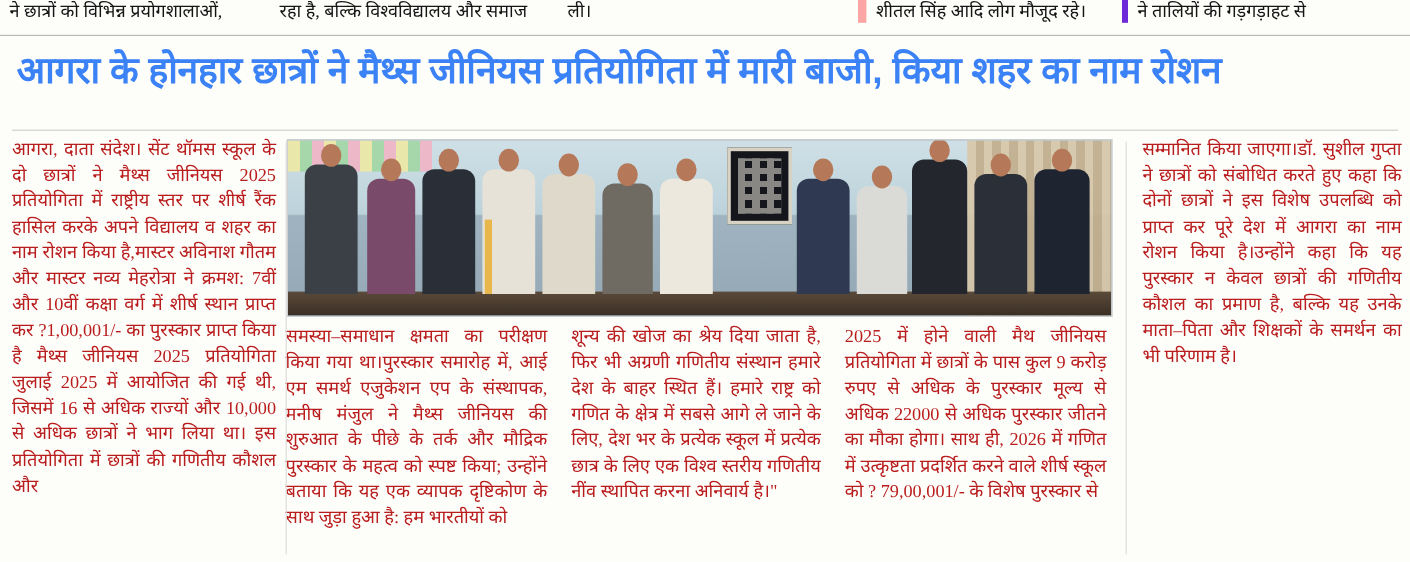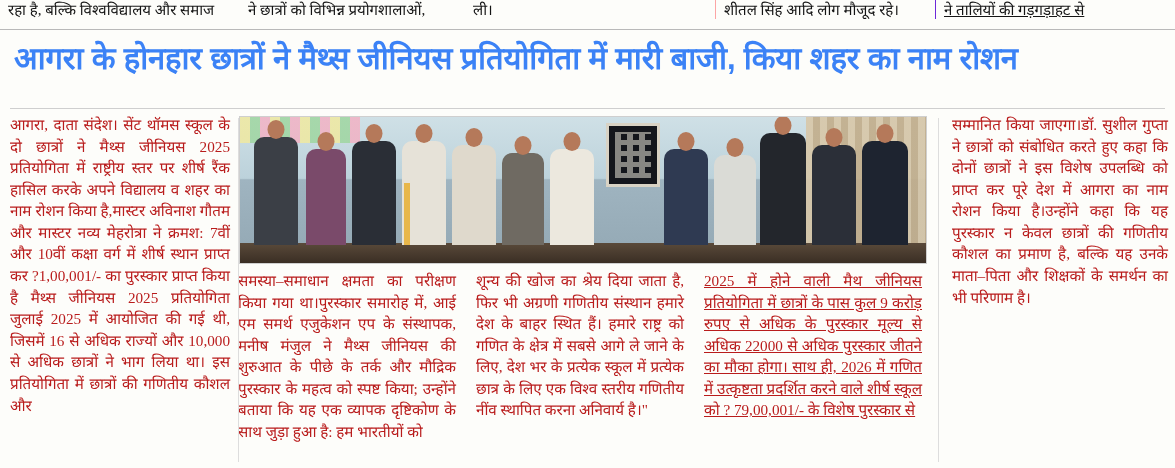--- a/index.html
+++ b/index.html
@@ -26,22 +26,22 @@
     font-size: 15px;
   }
   .top-col {
     padding: 2px 6px 0 8px;
     line-height: 1.15;
     white-space: nowrap;
   }
   .top-col.c1 { width: 240px; }
   .top-col.c2 { width: 225px; }
   .top-col.c3 { width: 250px; }
-  .top-col.c4 { width: 220px; border-left: 1px solid #fca5a5; }
-  .top-col.c5 { width: 240px; border-left: 1px solid #6d28d9; text-decoration: underline; }
+  .top-col.c4 { width: 220px; border-left: 7px solid #fca5a5; }
+  .top-col.c5 { width: 240px; border-left: 5px solid #6d28d9; }
 
   .rule-top {
     position: absolute;
     left: 0; top: 29px; width: 1175px;
     border-top: 1px solid #b9b9b9;
   }
 
   
   .headline {
     position: absolute;
@@ -144,22 +144,22 @@
     top: 118px; width: 0; height: 344px;
     border-left: 1px solid #dddddd;
   }
 </style>
 </head>
 <body>
 
 <div id="page">
 
   <div class="top-strip">
+    <div class="top-col c2">ने छात्रों को विभिन्न प्रयोगशालाओं,</div>
     <div class="top-col c1">रहा है, बल्कि विश्वविद्यालय और समाज</div>
-    <div class="top-col c2">ने छात्रों को विभिन्न प्रयोगशालाओं,</div>
     <div class="top-col c3">ली।</div>
     <div class="top-col c4">शीतल सिंह  आदि लोग मौजूद रहे।</div>
     <div class="top-col c5">ने तालियों की गड़गड़ाहट से</div>
   </div>
   <div class="rule-top"></div>
 
   <div class="headline">आगरा के होनहार छात्रों ने मैथ्स जीनियस  प्रतियोगिता में मारी बाजी, किया शहर का नाम रोशन</div>
   <div class="rule-under-headline"></div>
 
   <div class="body-wrap">
@@ -216,21 +216,21 @@
         </div>
       </div>
 
       <div style="display:flex;">
         <div class="col" style="width:228px;padding-right:10px;">
           <p>समस्या–समाधान क्षमता का परीक्षण किया गया था।पुरस्कार समारोह में, आई एम समर्थ एजुकेशन एप के संस्थापक, मनीष मंजुल ने मैथ्स जीनियस की शुरुआत के पीछे के तर्क और मौद्रिक पुरस्कार के महत्व को स्पष्ट किया; उन्होंने बताया कि यह एक व्यापक दृष्टिकोण के साथ जुड़ा हुआ है: हम भारतीयों को</p>
         </div>
         <div class="col" style="width:228px;padding:0 10px;">
           <p>शून्य की खोज का श्रेय दिया जाता है, फिर भी अग्रणी गणितीय संस्थान हमारे देश के बाहर स्थित हैं। हमारे राष्ट्र को गणित के क्षेत्र में सबसे आगे ले जाने के लिए, देश भर के प्रत्येक स्कूल में प्रत्येक छात्र के लिए एक विश्व स्तरीय गणितीय नींव स्थापित करना अनिवार्य है।"</p>
         </div>
-        <div class="col" style="width:228px;padding-left:10px;text-decoration:underline;">
+        <div class="col" style="width:228px;padding-left:10px;">
           <p>2025 में होने वाली मैथ जीनियस प्रतियोगिता में छात्रों के पास कुल 9 करोड़ रुपए से अधिक के पुरस्कार मूल्य से अधिक 22000 से अधिक पुरस्कार जीतने का मौका होगा। साथ ही, 2026 में गणित में उत्कृष्टता प्रदर्शित करने वाले शीर्ष स्कूल को ? 79,00,001/- के विशेष पुरस्कार से</p>
         </div>
       </div>
     </div>
 
     <div class="col col-4">
       <p>सम्मानित किया जाएगा।डॉ. सुशील गुप्ता ने छात्रों को संबोधित करते हुए कहा कि दोनों छात्रों ने इस विशेष उपलब्धि को प्राप्त कर पूरे देश में आगरा का नाम रोशन किया है।उन्होंने कहा कि यह पुरस्कार न केवल छात्रों की गणितीय कौशल का प्रमाण है, बल्कि यह उनके माता–पिता और शिक्षकों के समर्थन का भी परिणाम है।</p>
     </div>
   </div>
 

